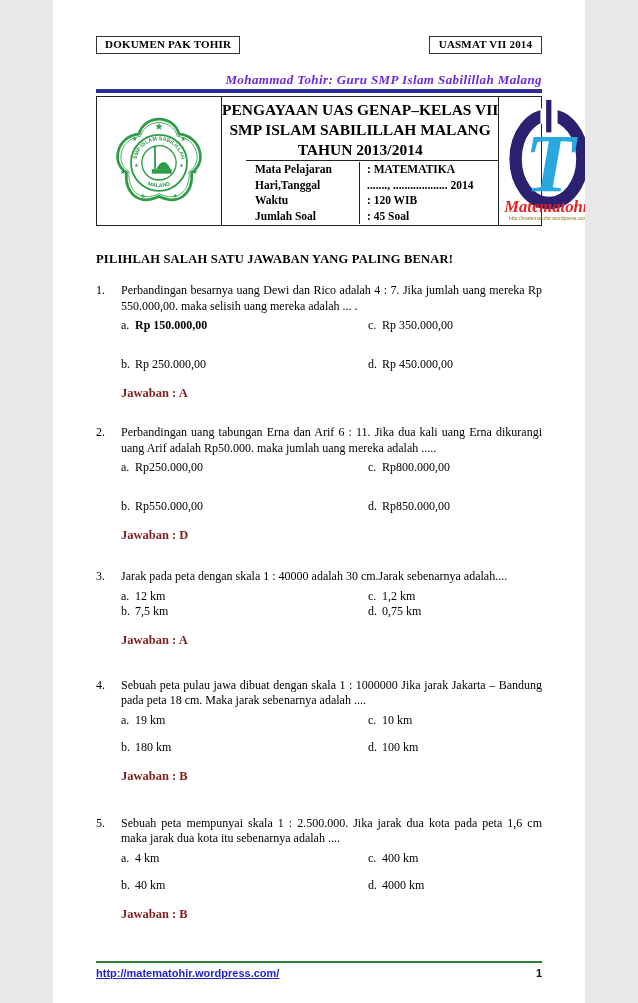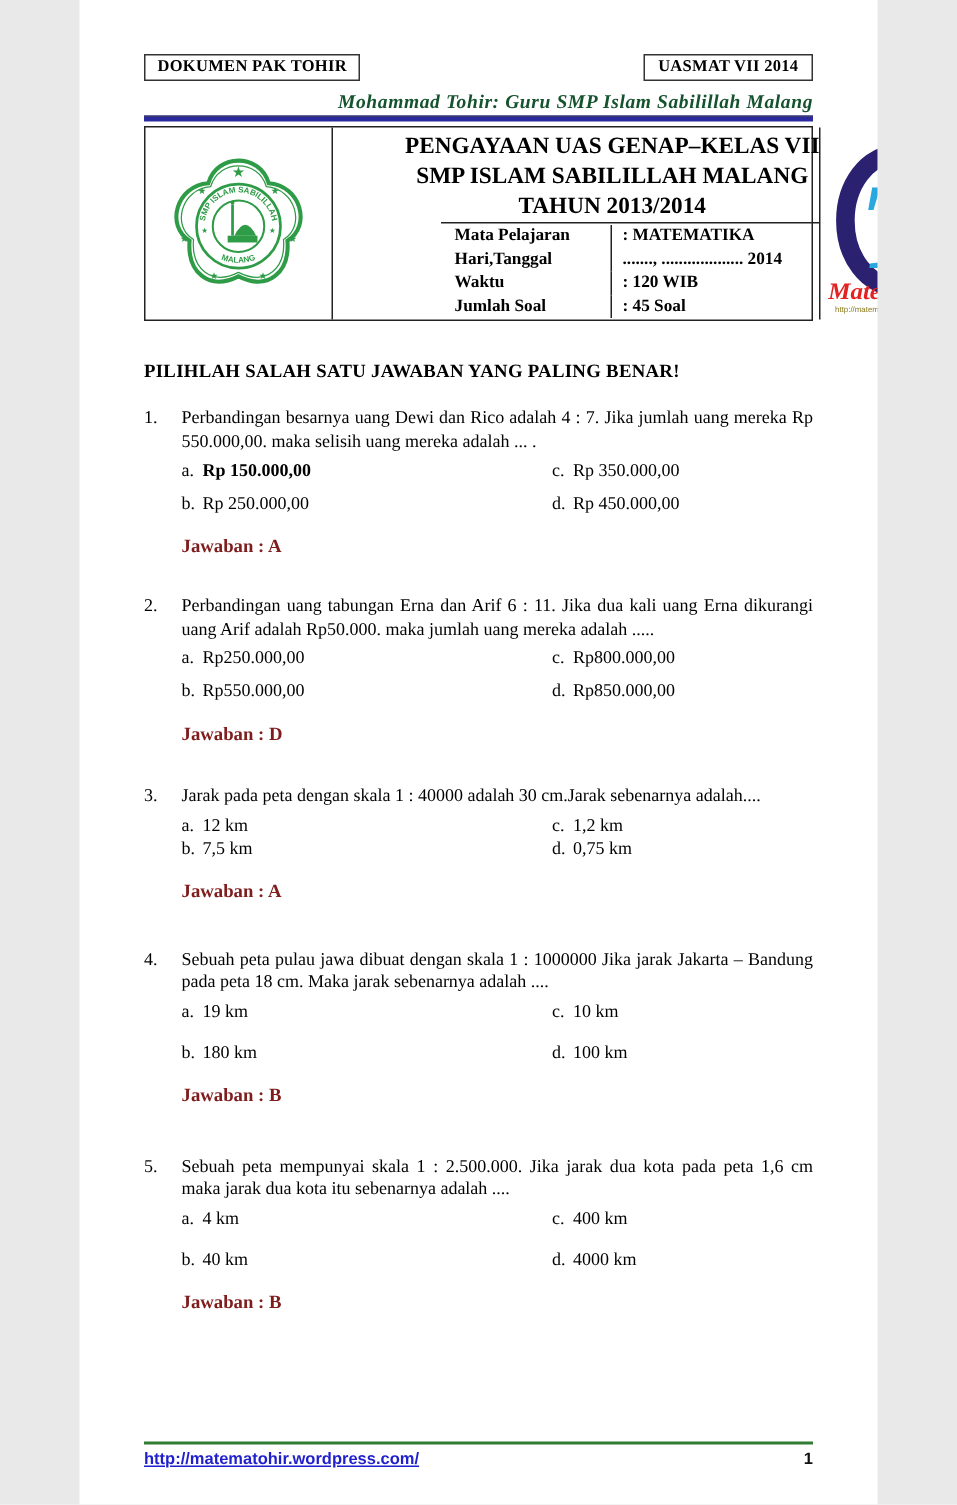--- a/index.html
+++ b/index.html
@@ -12,53 +12,53 @@
   
   .top-bar { display:flex; justify-content:space-between; align-items:flex-start; }
   .top-box {
     border:1px solid #333; font-weight:bold; font-size:11px;
     padding:1px 8px 2px 8px; letter-spacing:.2px; line-height:13px;
     font-family:"Liberation Serif", serif; text-align:center;
   }
   .top-box.left { min-width:120px; }
   .top-box.right { min-width:95px; }
   .author-line {
-    text-align:right; margin-top:6px;
+    text-align:right; margin-top:18px;
     font-weight:bold; font-style:italic; font-size:13px; line-height:15px;
-    color:#14532d; letter-spacing:.4px;
+    color:#6d28d9; letter-spacing:.4px;
   }
   .blue-rule { margin-top:2px; height:3px; background:#2a2a9e; border-top:1px solid #3a3a6e; }
 
   
   .exam-table {
     margin-top:3px; border:1.5px solid #222;
     display:grid; grid-template-columns:124px 1fr 100px; height:128px;
   }
   .cell-left { display:flex; align-items:center; justify-content:center; }
-  .cell-center { border-left:1.5px solid #222; border-right:1.5px solid #222; display:flex; flex-direction:column;padding-left:48px; }
+  .cell-center { border-left:1.5px solid #222; border-right:1.5px solid #222; display:flex; flex-direction:column; }
   .titles { text-align:center; padding-top:3px; font-weight:bold; font-size:15.5px; line-height:20px; white-space:nowrap; }
   .info-table {
     margin-left:24px; flex:1; border-top:1.5px solid #222;
     display:grid; grid-template-columns:113px 1fr;
     font-weight:bold; font-size:11.5px; line-height:15.5px; align-content:start; padding-top:1px;
   }
   .info-label { padding-left:9px; }
   .info-value { border-left:1.5px solid #222; padding-left:7px; white-space:nowrap; }
   .cell-right { display:flex; align-items:center; justify-content:center; }
 
   
   .instruction { margin-top:26px; font-weight:bold; font-size:12.5px; letter-spacing:.2px; }
   .question { }
   .q1 { margin-top:16px; } .q2 { margin-top:24px; } .q3 { margin-top:26px; }
   .q4 { margin-top:30px; } .q5 { margin-top:32px; }
   .q-row { display:flex; }
   .q-num { flex:none; width:25px; font-size:12px; line-height:15.5px; }
   .q-text { flex:1; font-size:12px; line-height:15.5px; text-align:justify; }
   .options { margin-left:25px; margin-top:4px; display:grid; grid-template-columns:247px 1fr; }
-  .gap-sm { row-gap:7px; } .gap-md { row-gap:12px; } .gap-lg { }
+  .gap-sm { row-gap:24px; } .gap-md { row-gap:12px; } .gap-lg { }
   .opt { font-size:12px; line-height:15px; }
   .opt-label { display:inline-block; min-width:14px; }
   .opt-bold { font-weight:bold; }
   .answer { margin-left:25px; margin-top:14px; font-weight:bold; font-size:12.5px; color:#7f1d1d; }
 
   
   .footer {
     position:absolute; left:43px; right:43px; bottom:24px;
     border-top:2px solid #2e7d32; padding-top:4px;
     display:flex; justify-content:space-between; align-items:baseline;

